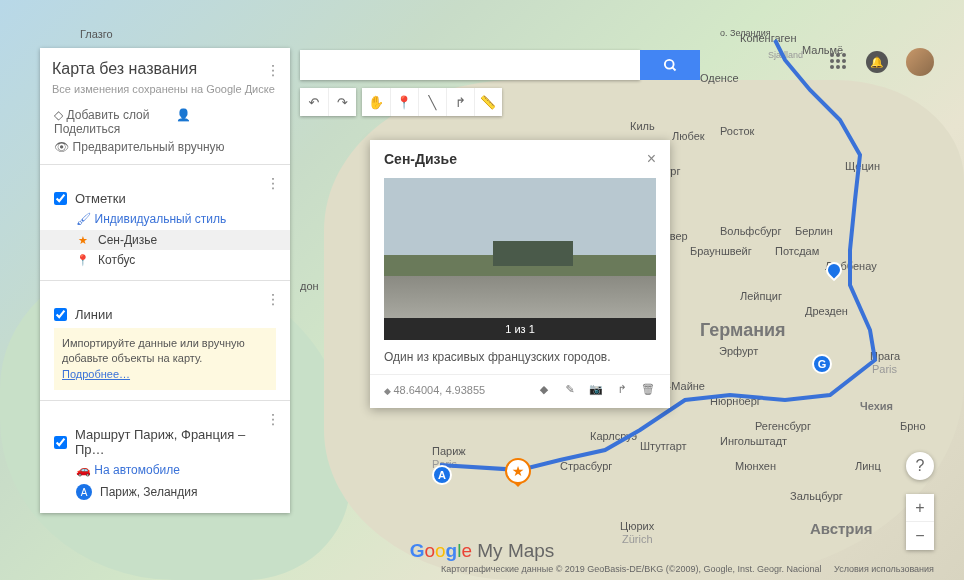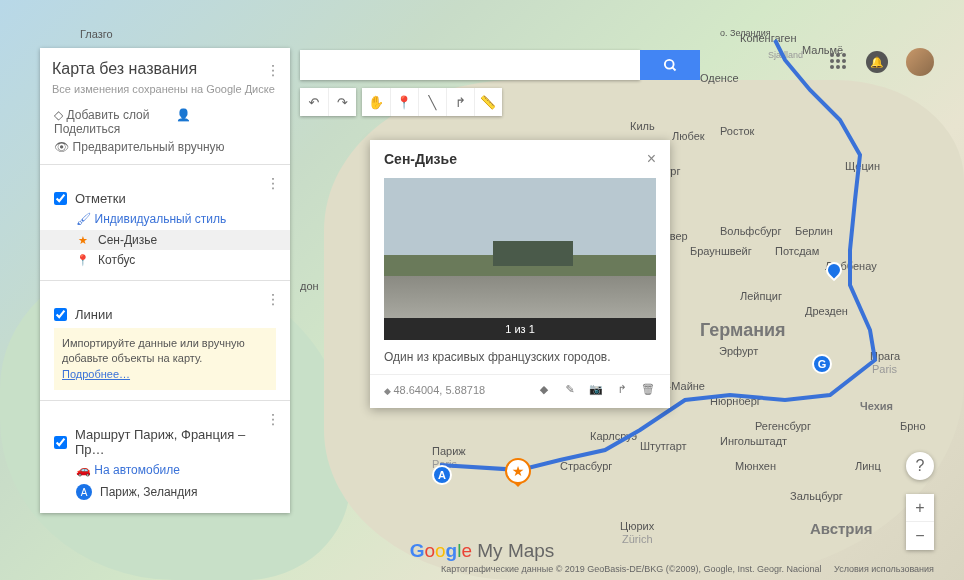--- a/index.html
+++ b/index.html
@@ -238,21 +238,21 @@
   <div class="ic-head">
     <div class="ic-title">Сен-Дизье</div>
     <div class="ic-close">×</div>
   </div>
   <div class="ic-img-wrap">
     <div class="ic-img"></div>
     <div class="ic-counter">1 из 1</div>
   </div>
   <div class="ic-desc">Один из красивых французских городов.</div>
   <div class="ic-foot">
-    <div class="ic-coords">48.64004, 5.88718</div>
+    <div class="ic-coords">48.64004, 4.93855</div>
     <div class="ic-tools">
       <span>◆</span>
       <span>✎</span>
       <span>📷</span>
       <span>↱</span>
       <span>🗑</span>
     </div>
   </div>
   <div class="ic-pointer"></div>
 </div>

